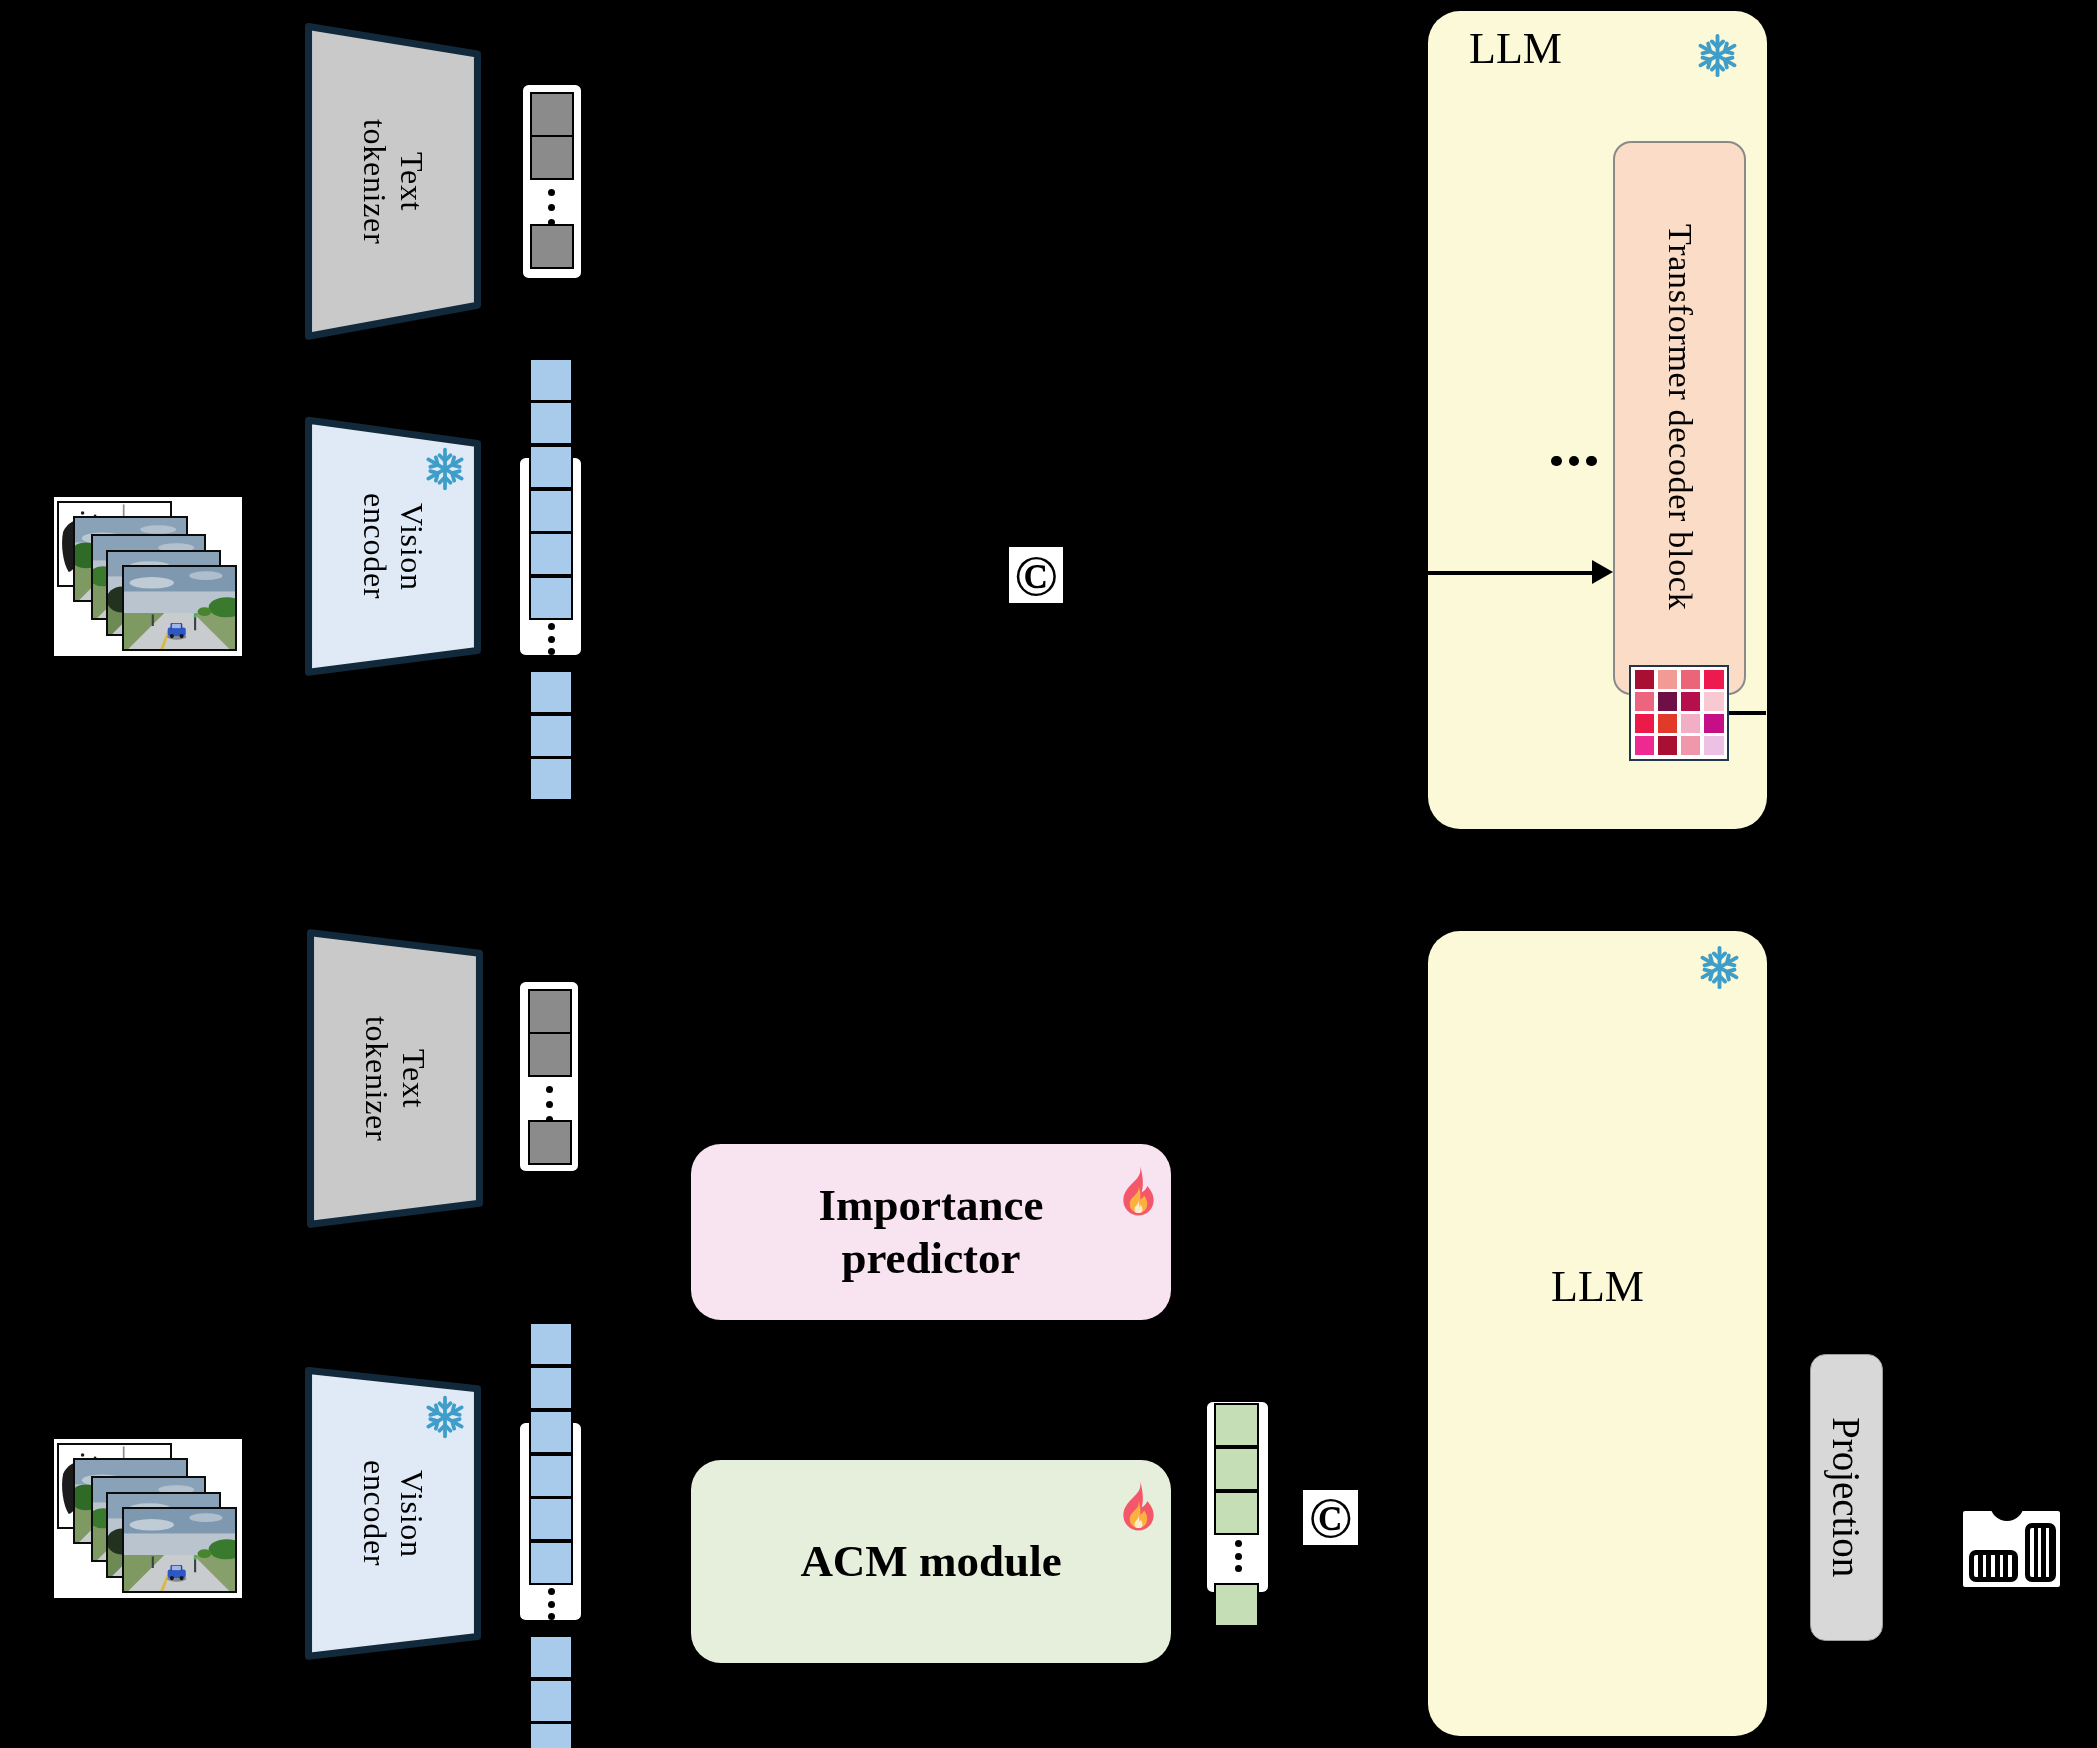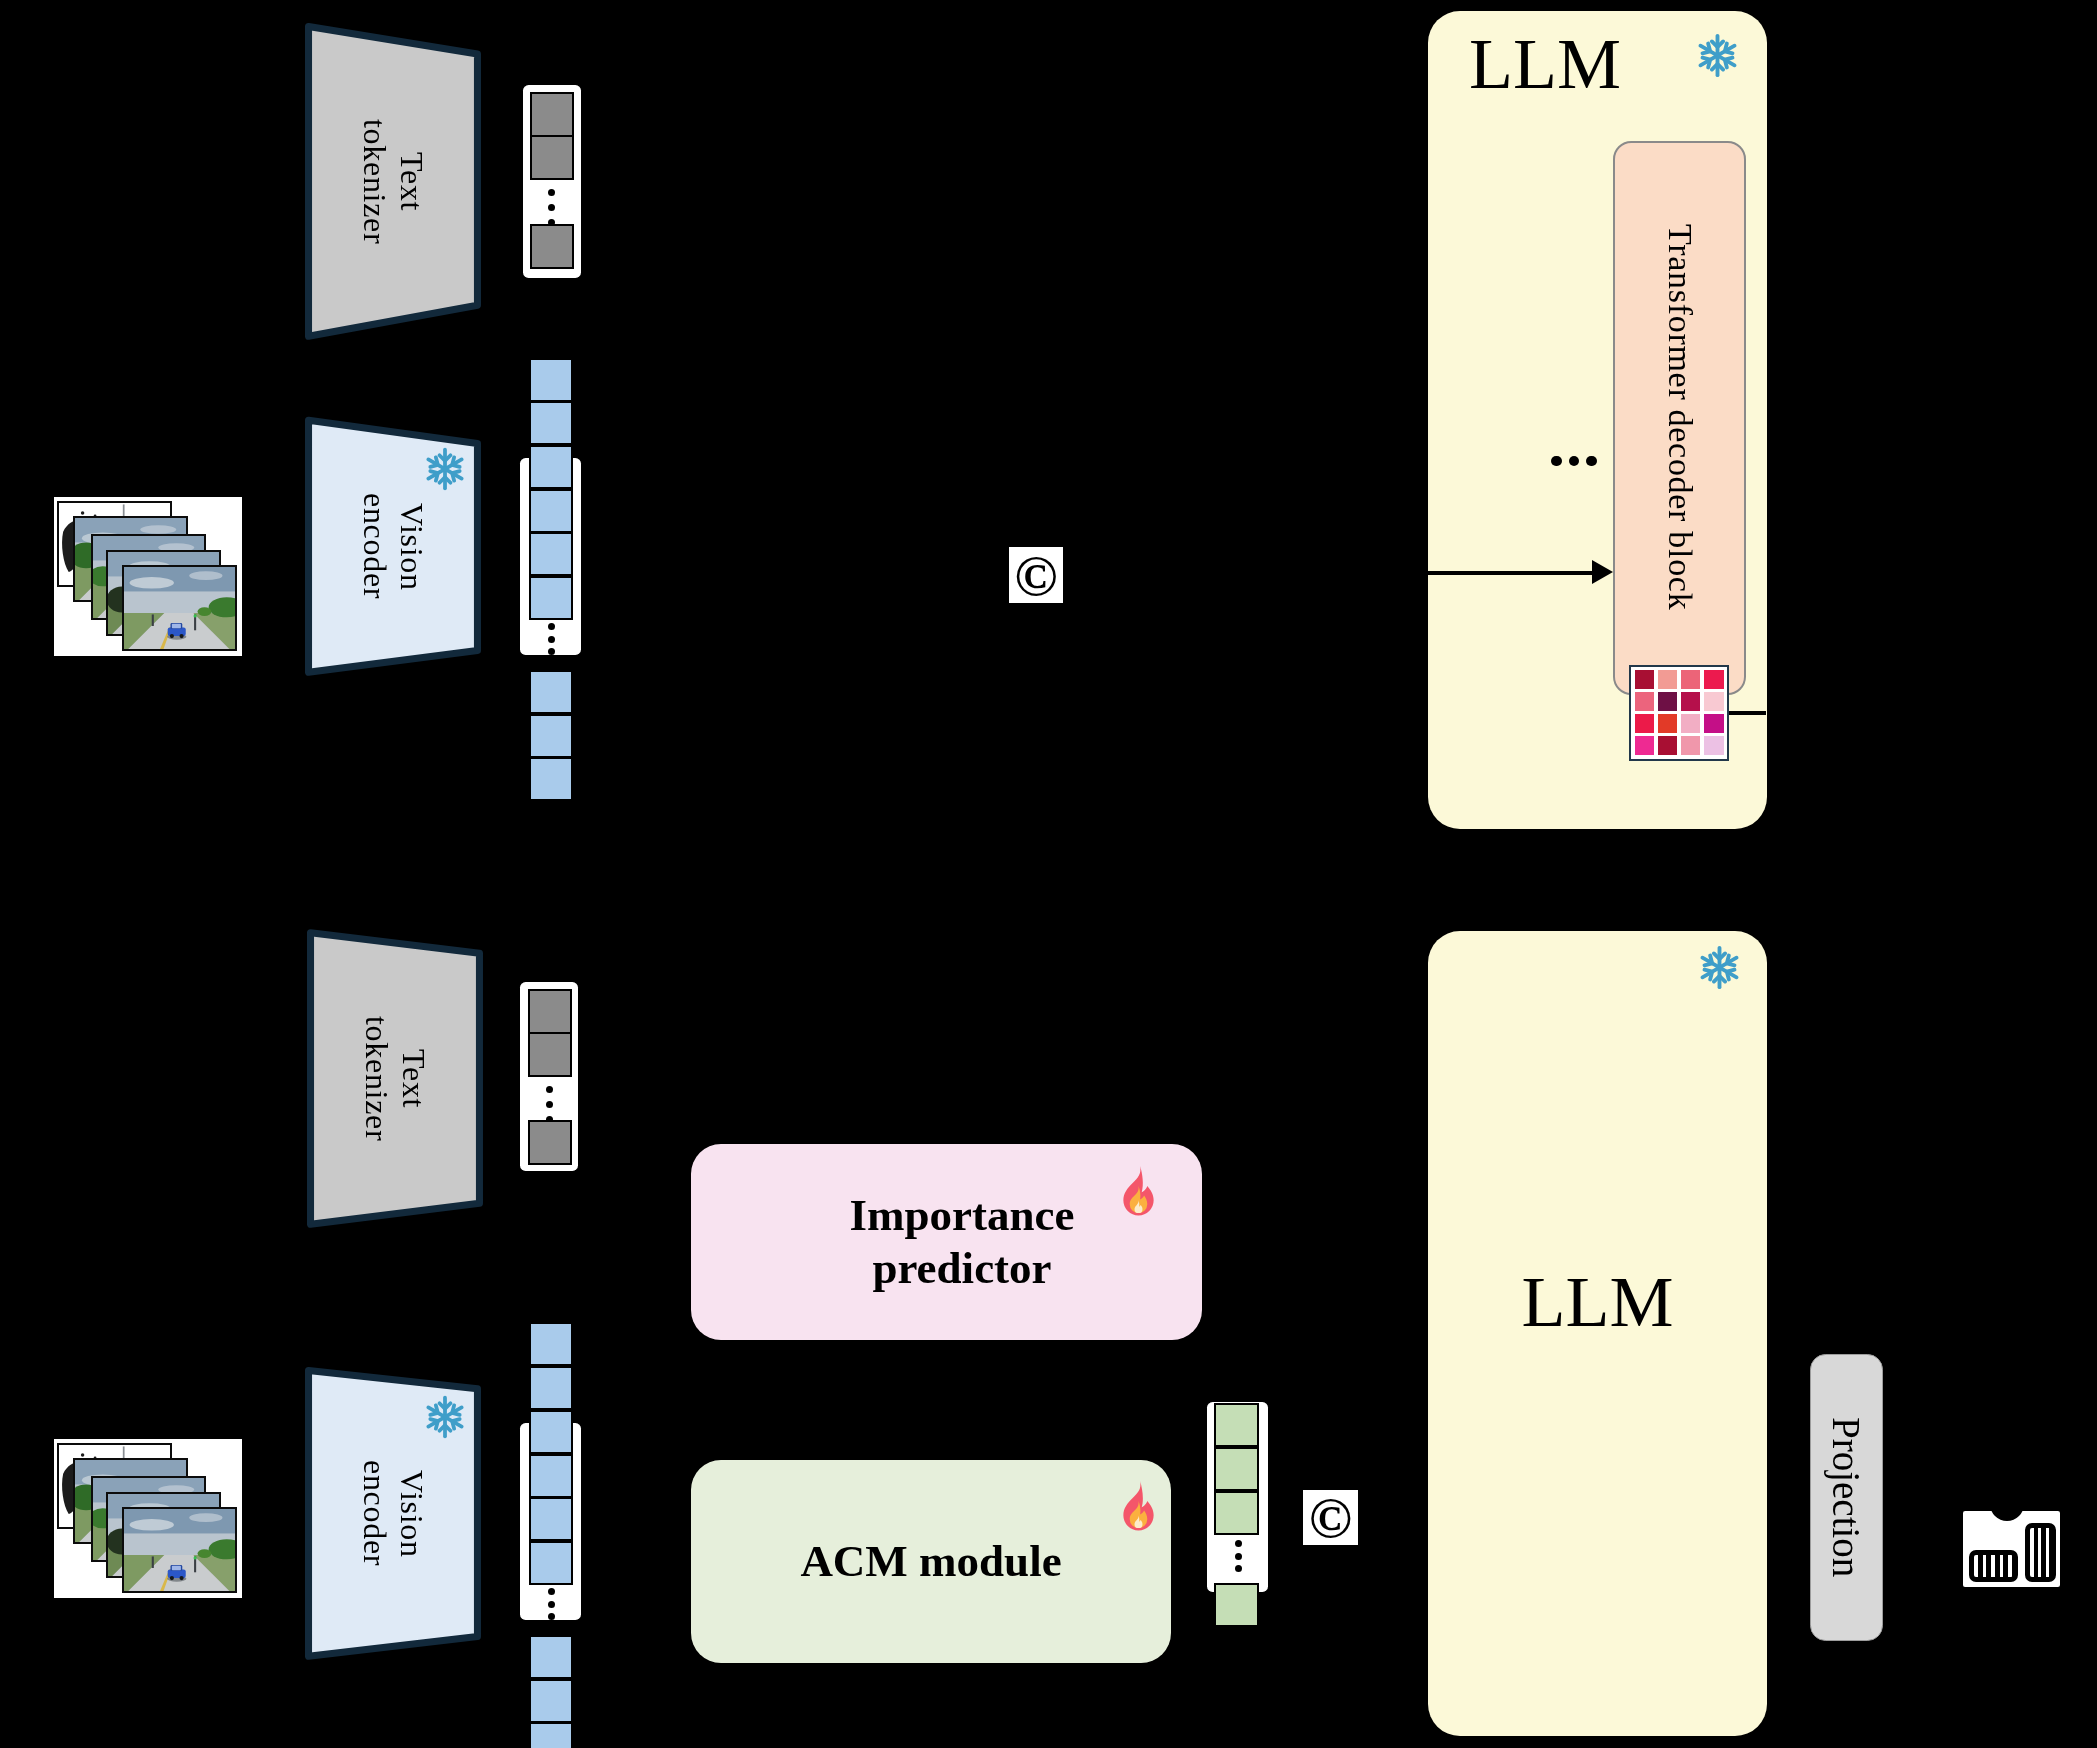--- a/index.html
+++ b/index.html
@@ -23,21 +23,21 @@
   .tok.green{background:#c5deb6;width:45px;height:44px;}
   .vdots{position:absolute;display:flex;flex-direction:column;gap:7.8px;align-items:center;width:8.5px;}
   .vdots i{width:7px;height:7px;border-radius:50%;background:#000;}
   .hdots{position:absolute;display:flex;flex-direction:row;gap:7px;align-items:center;}
   .hdots i{width:10.6px;height:10.6px;border-radius:50%;background:#000;}
   
   .concat{position:absolute;background:#fff;display:flex;align-items:center;justify-content:center;
           font-size:58px;font-weight:bold;}
   
   .llmbox{position:absolute;background:#fcf9d8;border-radius:32px;}
-  .llmtitle{position:absolute;font-size:72px;}
+  .llmtitle{position:absolute;font-size:44px;}
   .decoder{position:absolute;background:#fbdcc6;border:2.1px solid #8a8a8a;border-radius:18.3px;
            display:flex;align-items:center;justify-content:center;}
   .decoder span{writing-mode:vertical-rl;text-orientation:mixed;font-size:34px;letter-spacing:0.7px;}
   .matrix{position:absolute;background:#fff;border:2.8px solid #22384a;box-sizing:border-box;
           display:grid;grid-template-columns:repeat(4,1fr);grid-template-rows:repeat(4,1fr);
           gap:3.5px;padding:3.5px;}
   .matrix div{width:100%;height:100%;}
   .line{position:absolute;height:4.2px;background:#000;}
   .ahead{position:absolute;width:0;height:0;border-left:21px solid #000;
          border-top:12.7px solid transparent;border-bottom:12.7px solid transparent;}
@@ -290,21 +290,21 @@
   <div class="tokwrap" style="left:520px;top:982px;width:58px;height:189px;"></div>
   <div class="tok gray" style="left:528px;top:989px;"></div>
   <div class="tok gray" style="left:528px;top:1032px;"></div>
   <div class="vdots" style="left:545px;top:1086px;">
       <i></i>
       <i></i>
       <i></i>
     </div>
   <div class="tok gray" style="left:528px;top:1120px;"></div>
 
-  <div class="module pinkbox" style="left:691px;top:1144px;width:480px;height:196px;padding-left:31px;">
+  <div class="module pinkbox" style="left:691px;top:1144px;width:480px;height:176px;">
     <span class="txt">Importance predictor</span>
     <svg class="flame" style="left:422px;top:18.3px;width:51px;height:56px;" viewBox="0 0 64 64">
       <path d="M34 2 C36 12 31 17 25 23 C18 30 13 36 13 45 a19 19 0 0 0 38 0 c0-8 -4-13 -8-18 -2 6 -7 8 -7 8 C39 25 37 12 34 2 Z" fill="#f4566a"></path>
       <path d="M32 27 c1 6 -2 9 -5 12 -3 3 -6 6 -6 11 a11 11 0 0 0 22 0 c0-5 -2-8 -4-11 -1 3 -5 5 -5 5 c1-6 0-12 -2-17 Z" fill="#fbb03f"></path>
       <path d="M32 45 c0.6 3 -1 4.5 -2.4 6 -1.4 1.4 -2.6 3 -2.6 5 a5 5 0 0 0 10 0 c0-2.4 -1.2-3.8 -2.4-5.2 -0.6 1.6 -1.8 2.2 -1.8 2.2 c0.6-2.6 0-5.4 -0.8-8 Z" fill="#fdeccb"></path>
     </svg>
   </div>
 
   <div class="module greenbox" style="left:691px;top:1424px;width:480px;height:203px;">
     <span class="txt" style="max-width:395px;">ACM module</span>

